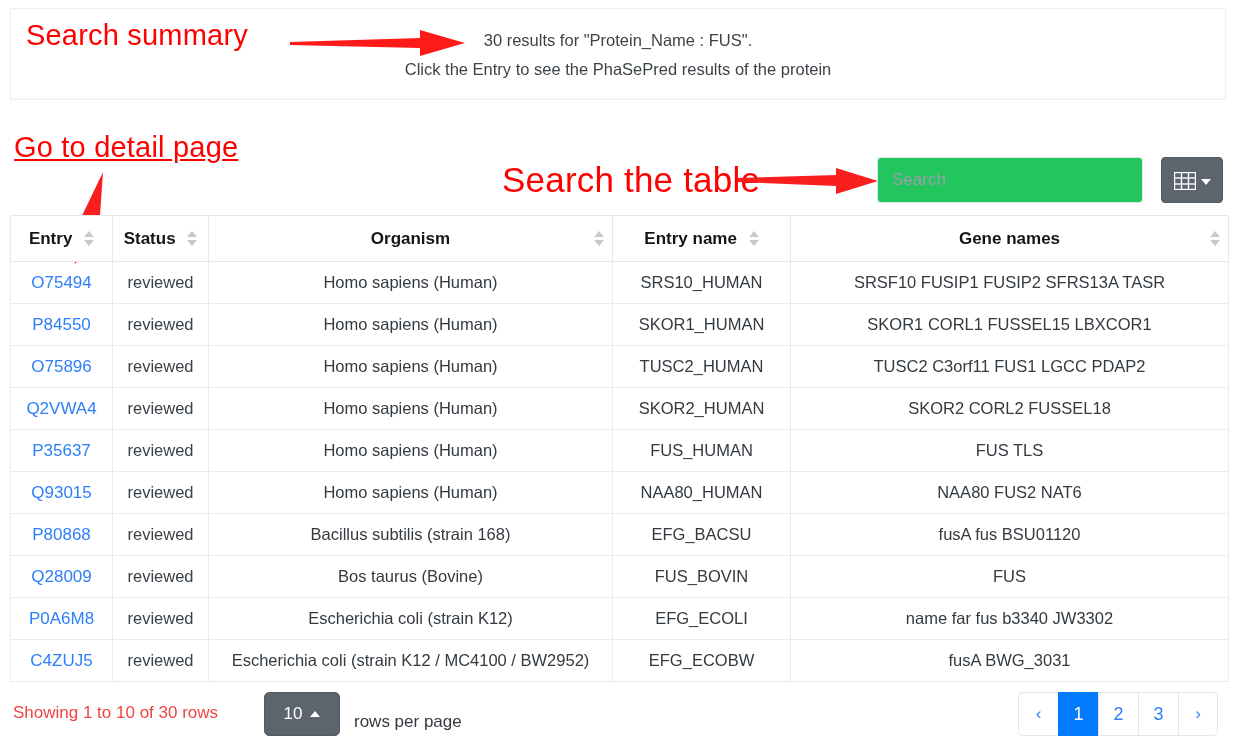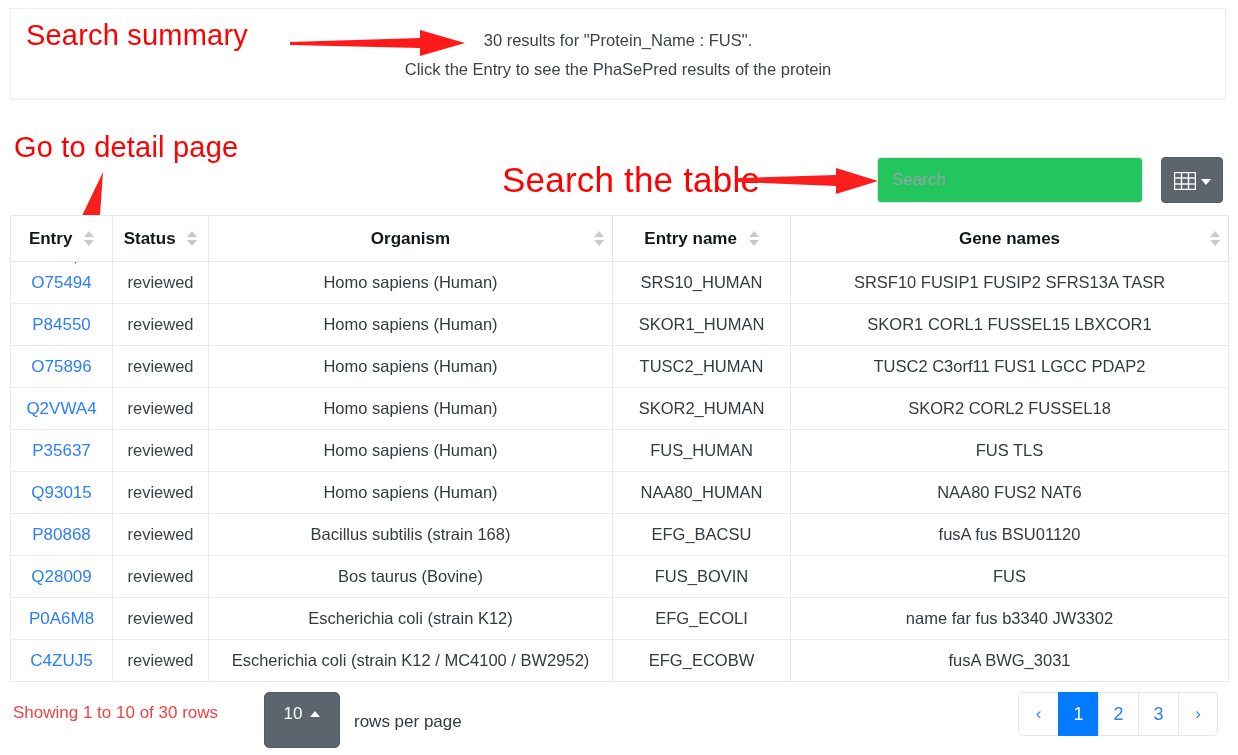--- a/index.html
+++ b/index.html
@@ -43,21 +43,21 @@
   
   .annot {
     position: absolute;
     color: #ff0000;
     font-family: "Liberation Sans", sans-serif;
     font-size: 29px;
     white-space: nowrap;
     letter-spacing: 0.2px;
   }
   .annot-summary { left: 26px; top: 19px; }
-  .annot-detail  { left: 14px; top: 131px; }
+  .annot-detail  { left: 14px; top: 131px; text-decoration: underline; }
   .annot-table   { left: 502px; top: 160px; font-size: 35px; }
 
   .arrow-svg {
     position: absolute;
     pointer-events: none;
   }
 
   
   .toolbar {
     position: absolute;
@@ -193,21 +193,21 @@
     top: 11px;
     font-size: 17px;
     color: #ef4444;
     white-space: nowrap;
   }
   .page-size-btn {
     position: absolute;
     left: 254px;
     top: 0px;
     width: 76px;
-    height: 56px;
+    height: 44px;
     background: #5c646e;
     border: 1px solid #545c66;
     border-radius: 5px;
     color: #fff;
     font-size: 17px;
     cursor: pointer;
     text-align: center;
     line-height: 42px;
     box-sizing: border-box;
   }

